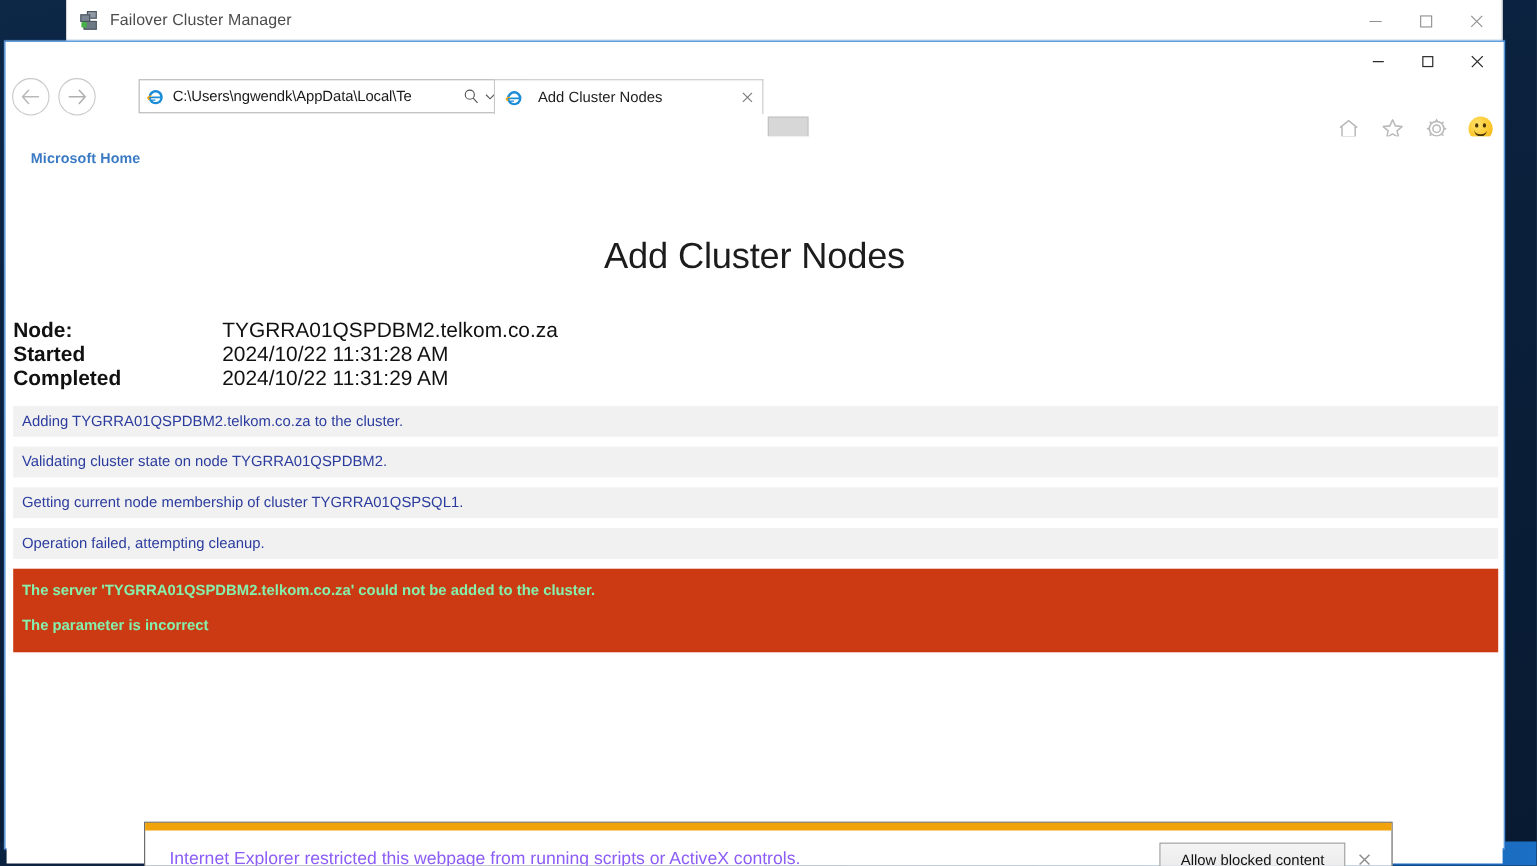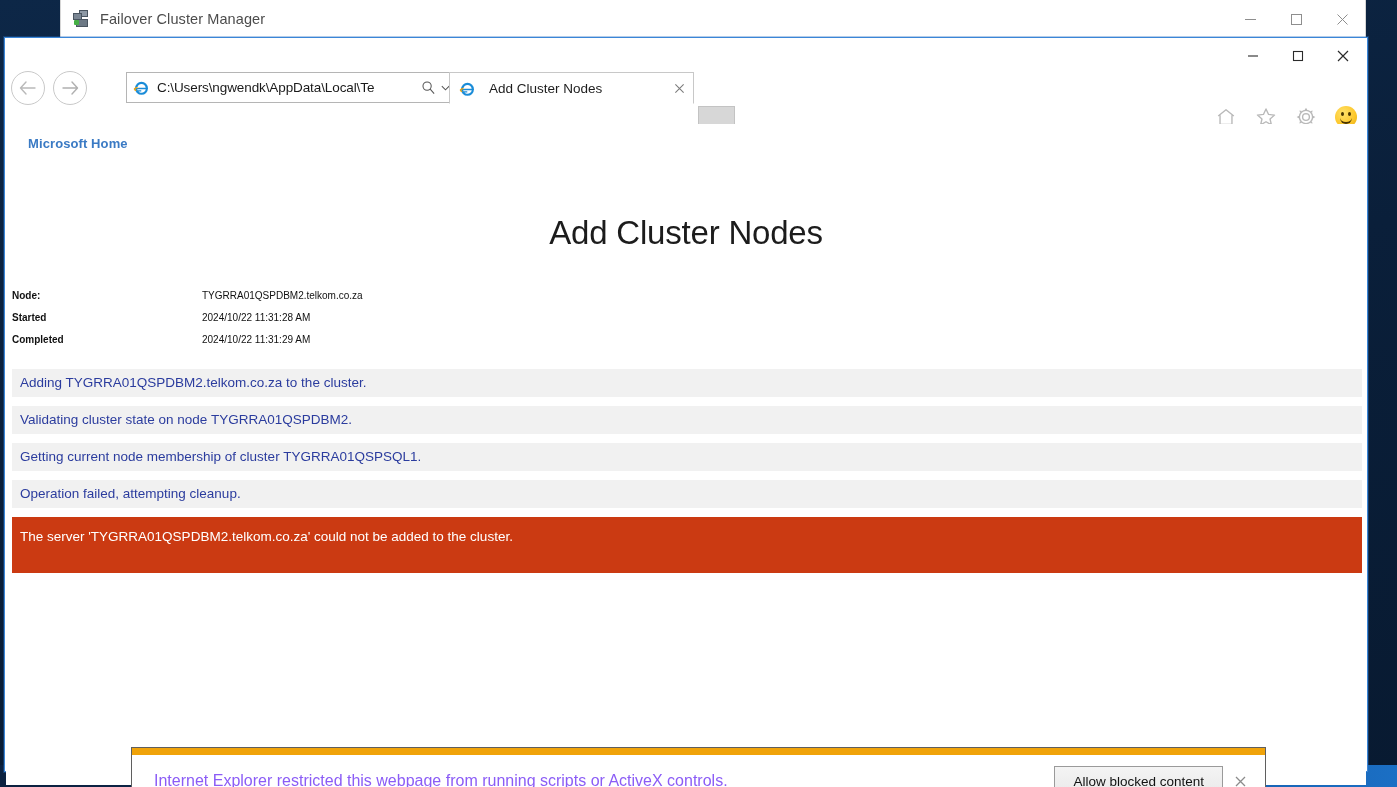--- a/index.html
+++ b/index.html
@@ -291,21 +291,21 @@
   .meta {
     position: absolute;
     left: 6px;
     top: 166px;
     width: 1350px;
   }
   .meta-row {
     display: flex;
     height: 22px;
     align-items: baseline;
-    font-size: 10px;
+    font-size: 19px;
     color: #111;
   }
   .meta-label { width: 190px; font-weight: bold; flex: none; }
   .meta-value { }
 
   .logs {
     position: absolute;
     left: 6px;
     top: 245px;
     width: 1350px;
@@ -317,23 +317,23 @@
     margin-bottom: 9px;
     padding-left: 8px;
     font-size: 13.5px;
     color: #2b3c9e;
     box-sizing: border-box;
     white-space: nowrap;
     overflow: hidden;
   }
   .error-box {
     background: #cb3a12;
-    color: #ffffff;
+    color: #86efac;
     font-size: 13.5px;
-    font-weight: normal;
+    font-weight: bold;
     padding: 10px 8px 14px 8px;
     box-sizing: border-box;
     line-height: 20px;
   }
   .error-box .spacer { height: 12px; }
 
   
   .notifbar {
     position: absolute;
     left: 126px;
@@ -553,20 +553,21 @@
 
       <div class="logs">
         <div class="log-row">Adding TYGRRA01QSPDBM2.telkom.co.za to the cluster.</div>
         <div class="log-row">Validating cluster state on node TYGRRA01QSPDBM2.</div>
         <div class="log-row">Getting current node membership of cluster TYGRRA01QSPSQL1.</div>
         <div class="log-row">Operation failed, attempting cleanup.</div>
 
         <div class="error-box">
           <div>The server 'TYGRRA01QSPDBM2.telkom.co.za' could not be added to the cluster.</div>
           <div class="spacer"></div>
+          <div>The parameter is incorrect</div>
         </div>
       </div>
 
     </div>
 
     <div class="notifbar">
       <div class="notif-accent"></div>
       <div class="notif-body">
         <div class="notif-text">Internet Explorer restricted this webpage from running scripts or ActiveX controls.</div>
         <button class="notif-btn">Allow blocked content</button>

